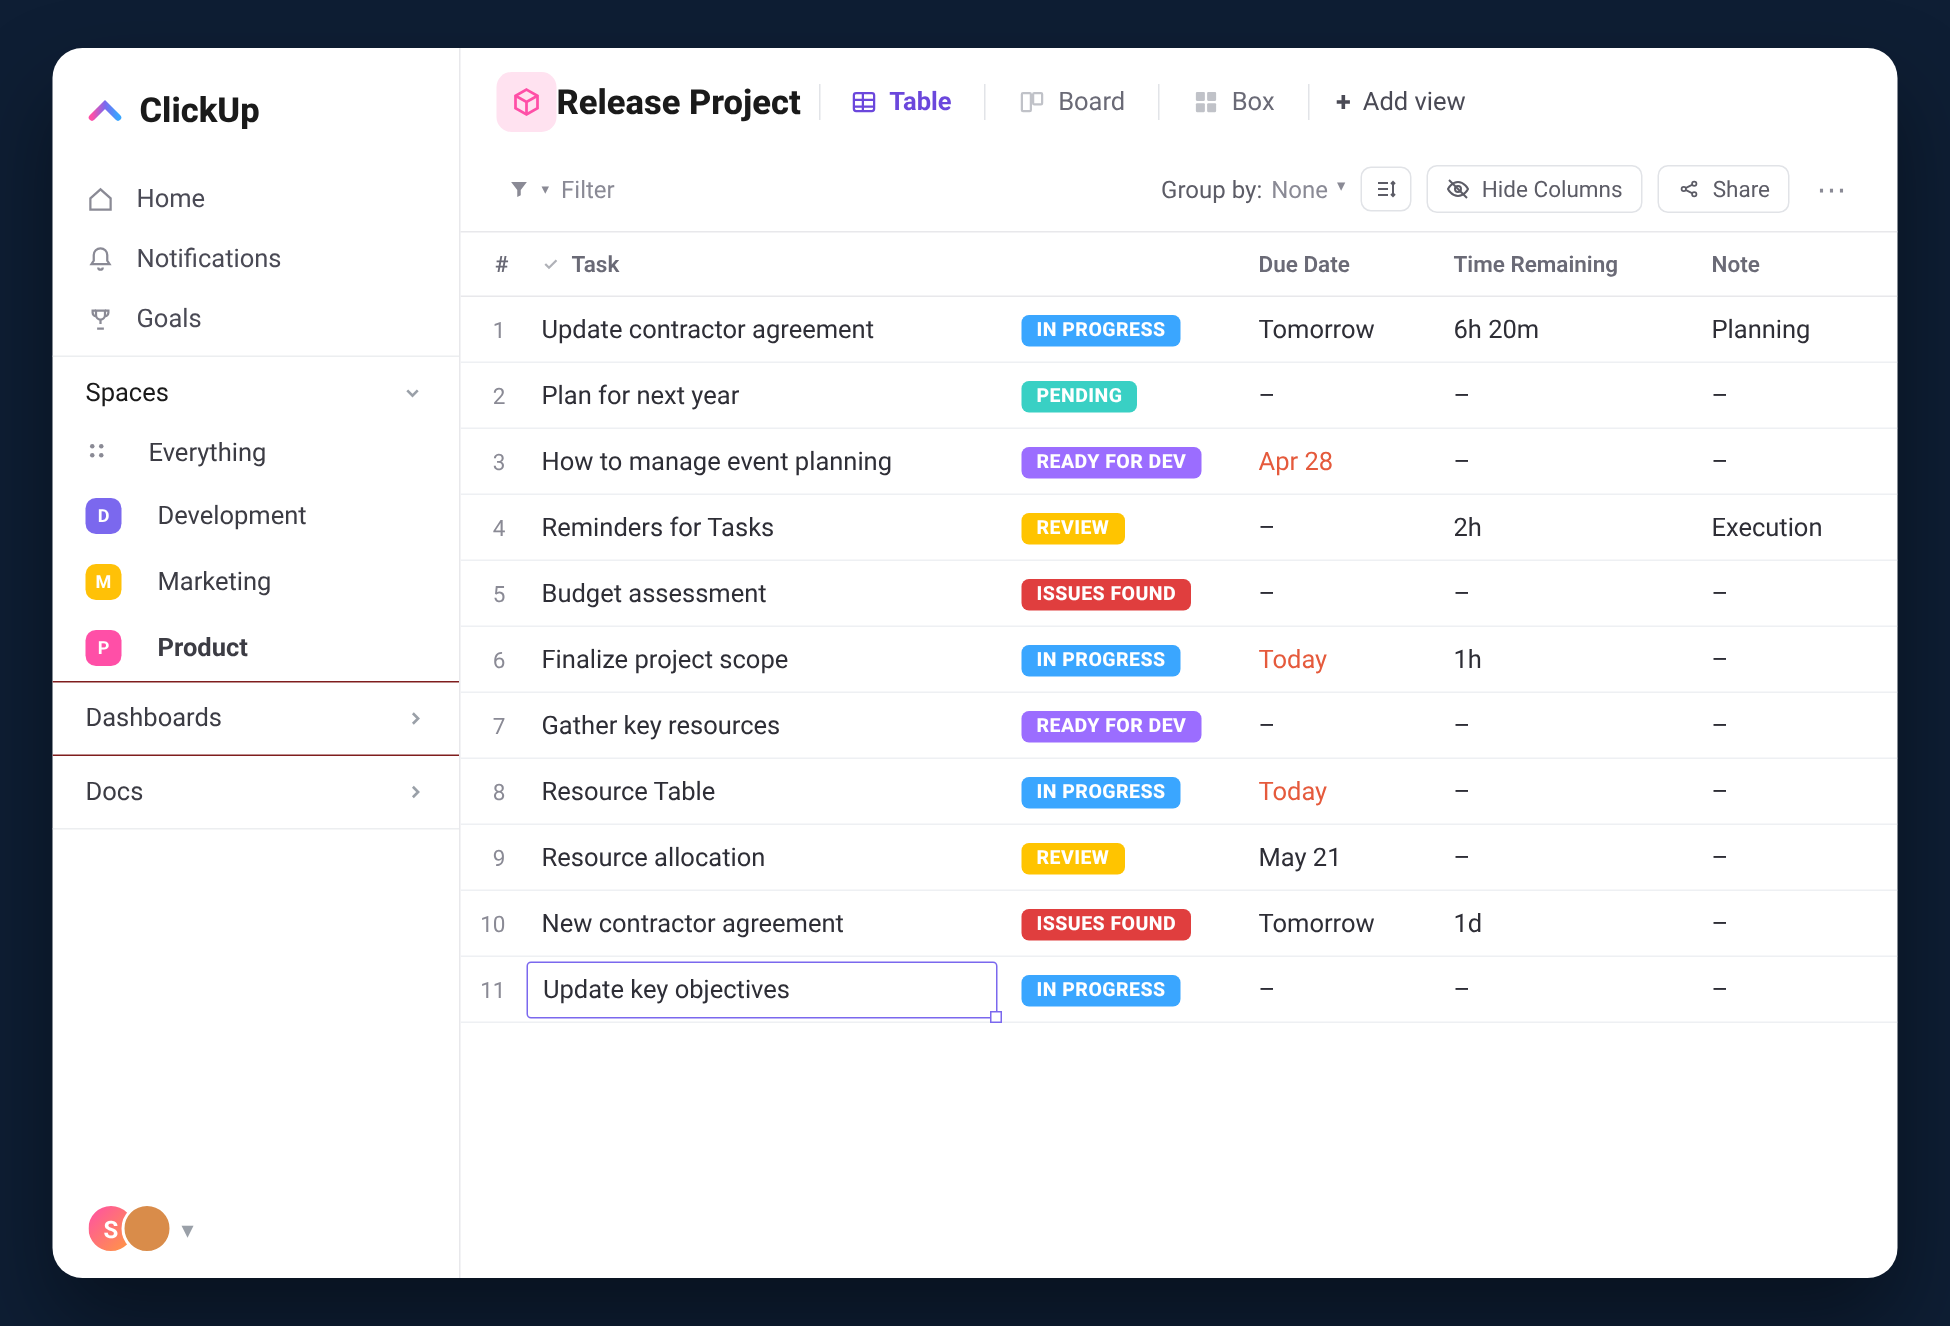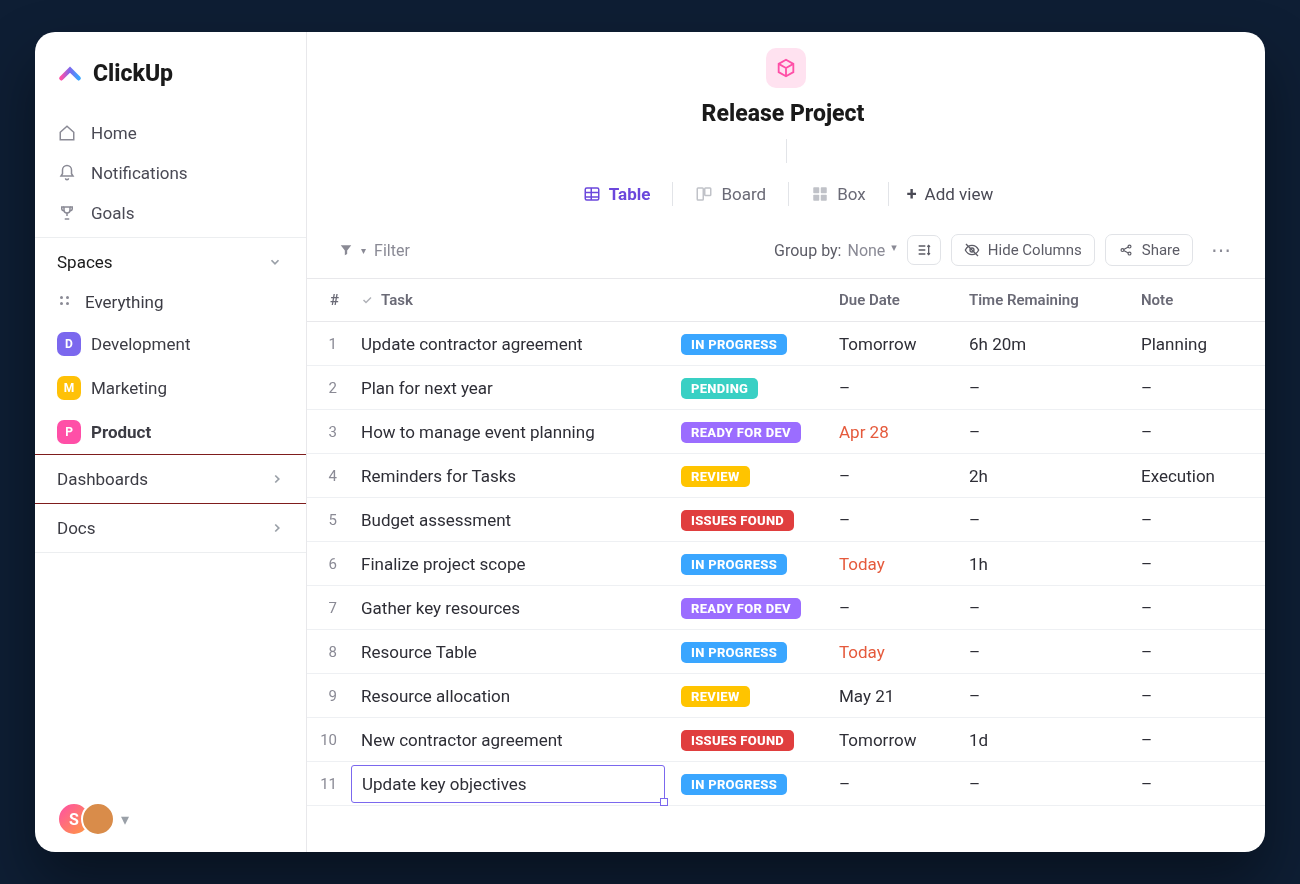--- a/index.html
+++ b/index.html
@@ -21,28 +21,28 @@
   padding: 20px 0 16px;
 }
 .brand { display: flex; align-items: flex-end; gap: 10px; padding: 8px 22px 22px; }
 .brand-logo { width: 26px; height: 26px; }
 .brand-name { font-size: 23px; font-weight: 800; color: #1a1a1a; }
 .nav-section { padding: 4px 0; }
 .nav-item { display: flex; align-items: center; gap: 14px; padding: 10px 22px; cursor: pointer; color: #4a4a55; font-size: 17px; }
 .nav-item .ico { width: 20px; height: 20px; color: #8a8a95; display:flex;align-items:center;justify-content:center;}
 .section-header { display:flex; align-items:center; justify-content:space-between; padding: 14px 22px 10px; font-weight:400; color:#1a1a1a; font-size:17px; border-top:1px solid #eceef0;}
 .section-header .chev { color:#9aa0a8; width:18px;height:18px;display:flex;align-items:center;justify-content:center;}
-.space-item { display:flex; align-items:center; gap:10px; padding:10px 22px; cursor:pointer; font-size:17px; color:#3c3c44;}
+.space-item { display:flex; align-items:center; gap:24px; padding:10px 22px; cursor:pointer; font-size:17px; color:#3c3c44;}
 .space-badge { width:24px; height:24px; border-radius:7px; display:flex;align-items:center;justify-content:center; color:#fff; font-size:12px; font-weight:700;}
 .section-footer-item { display:flex; align-items:center; justify-content:space-between; padding:14px 22px; color:#3c3c44; font-size:17px; border-top:1px solid #7f1d1d; cursor:pointer;}
 .sidebar-spacer { flex:1; }
 .avatars { display:flex; align-items:center; padding:0 22px; }
 .avatar { width:34px; height:34px; border-radius:50%; border:2px solid #fff; display:flex;align-items:center;justify-content:center; font-weight:700; color:#fff; margin-right:-10px;}
 .main { flex:1; display:flex; flex-direction:column; min-width:0;}
-.topbar { display:flex; align-items:center; gap:12px; padding:16px 24px;flex-direction:column; }
+.topbar { display:flex; align-items:center; gap:0; padding:16px 24px; }
 .proj-icon { width:40px; height:40px; border-radius:10px; background:#ffe2f0; display:flex;align-items:center;justify-content:center;}
 .proj-title { font-size:23px; font-weight:800; color:#1a1a1a; margin-right:6px;}
 .view-tabs { display:flex; align-items:center; gap:2px; }
 .view-tab { display:flex; align-items:center; gap:8px; padding:8px 14px; font-size:17px; cursor:pointer; color:#6a6a76;}
 .view-tab.active { color:#6b47dc; font-weight:700;}
 .view-tab .ico { width:18px;height:18px;display:flex;align-items:center;justify-content:center;}
 .vdiv { width:1px; height:24px; background:#e2e4e8; margin:0 6px;}
 .add-view { display:flex; align-items:center; gap:8px; color:#4a4a55; font-size:17px; cursor:pointer; padding:8px 10px;}
 .toolbar { display:flex; align-items:center; gap:10px; padding:6px 24px 12px; }
 .filter-btn { display:flex; align-items:center; gap:8px; color:#8a8a95; font-size:16px; padding:6px 8px; cursor:pointer;}

